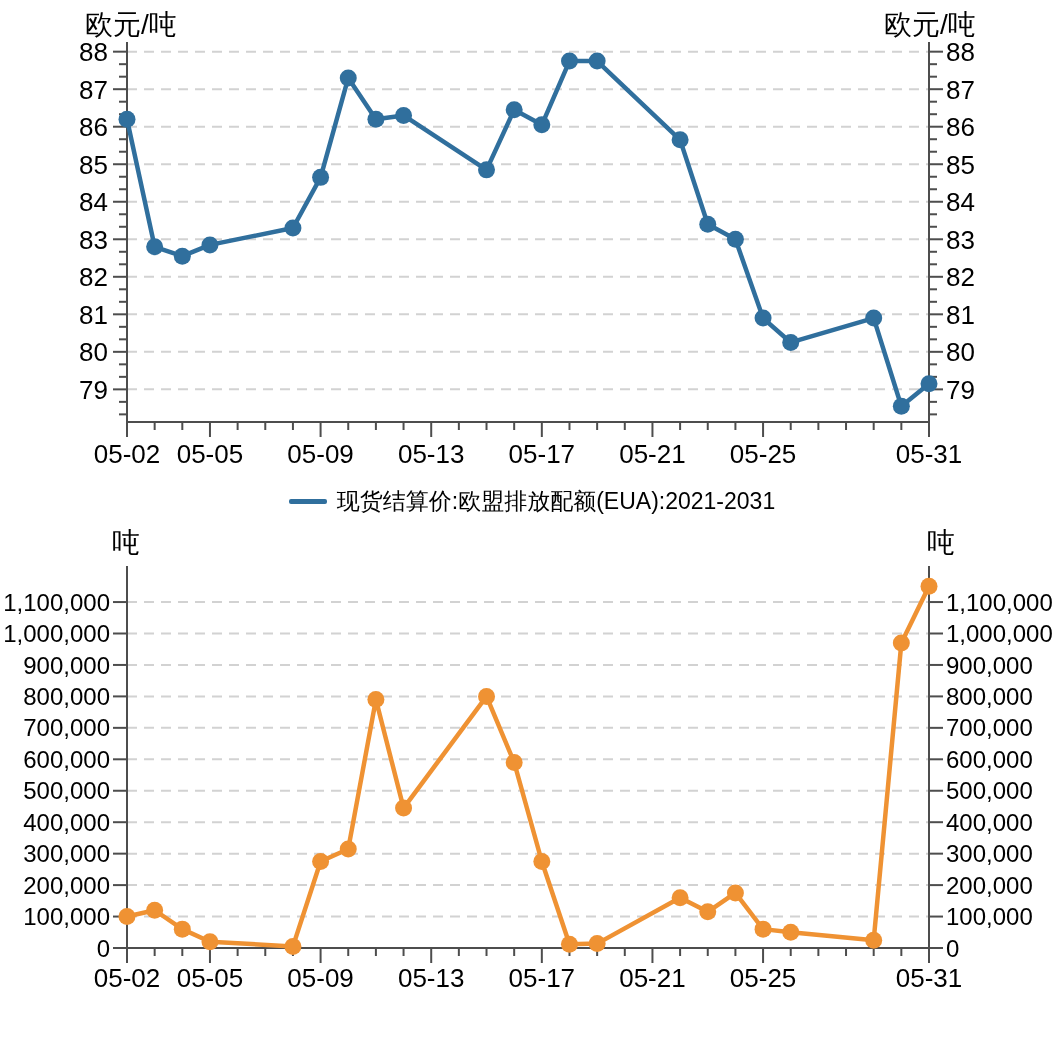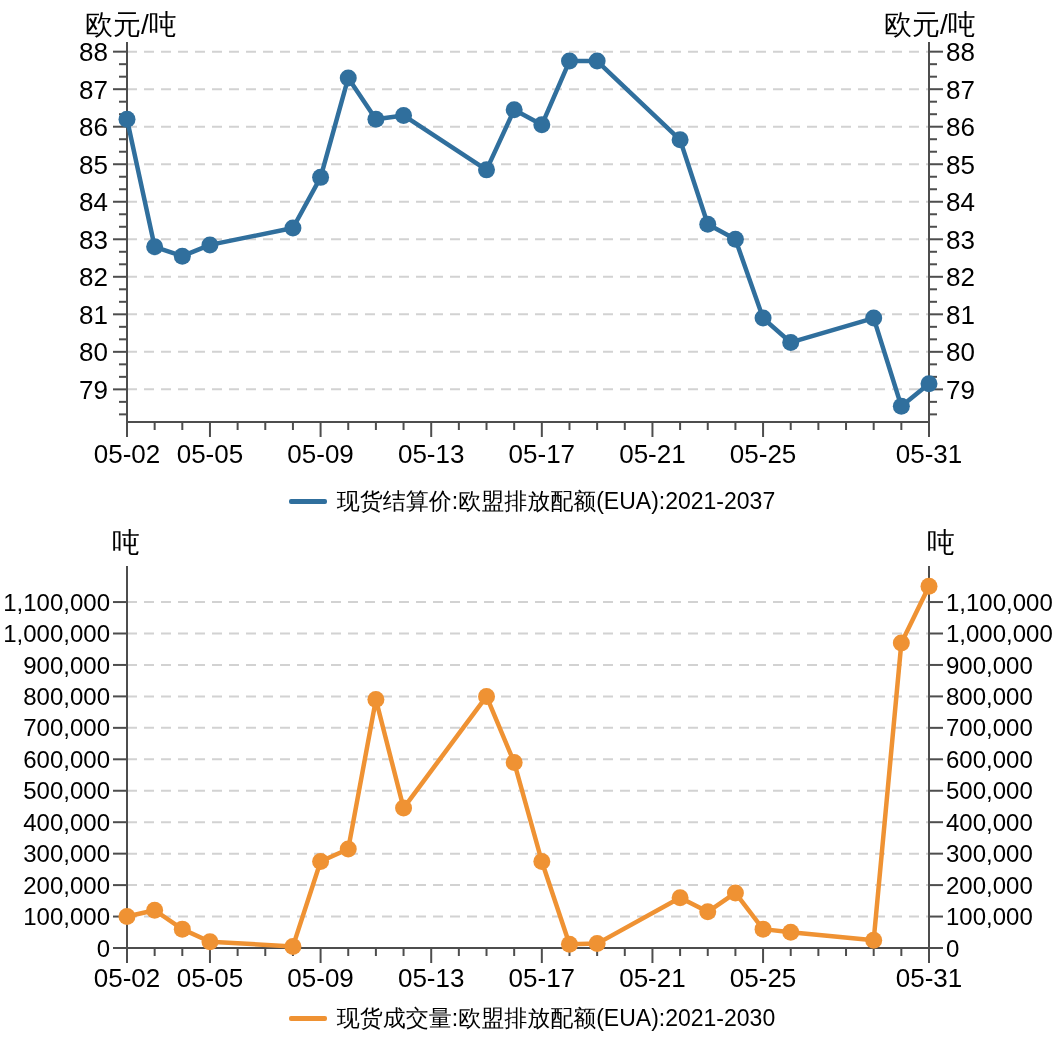--- a/index.html
+++ b/index.html
@@ -305,24 +305,20 @@
         <circle cx="901.344827586207" cy="642.935" r="8.5" fill="#ef9233"></circle>
         <circle cx="929" cy="586.325" r="8.5" fill="#ef9233"></circle>
       </g>
     </svg>
 
   <div class="unit-label" style="left:85px;top:6px;">欧元/吨</div>
   <div class="unit-label" style="left:884px;top:6px;">欧元/吨</div>
 
   <div class="legend" style="top:486px;">
     <span class="legend-line" id="legend-line-0" style="background: rgb(48, 111, 157);"></span>
-    <span>现货结算价:欧盟排放配额(EUA):2021-2037</span>
+    <span>现货结算价:欧盟排放配额(EUA):2021-2031</span>
   </div>
 
   <div class="unit-label" style="left:112px;top:524px;">吨</div>
   <div class="unit-label" style="left:927px;top:524px;">吨</div>
 
-  <div class="legend" style="top:1003px;">
-    <span class="legend-line" id="legend-line-1" style="background: rgb(239, 146, 51);"></span>
-    <span>现货成交量:欧盟排放配额(EUA):2021-2030</span>
-  </div>
 
 </div>
 
 </body></html>

